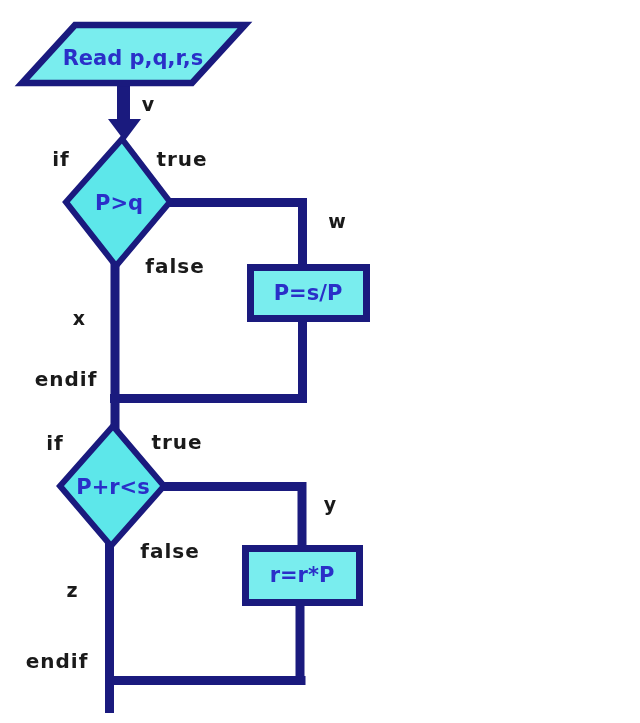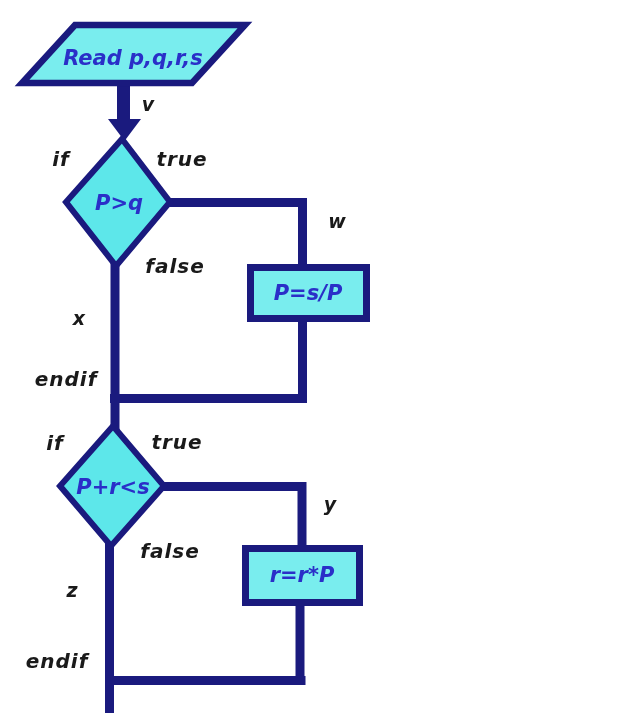--- a/index.html
+++ b/index.html
@@ -6,21 +6,20 @@
     margin: 0;
     padding: 0;
     background: #ffffff;
   }
   .canvas {
     width: 529px;
     height: 723px;
     position: relative;
     background: var(--background, #ffffff);
     overflow: hidden;
-    font-style: italic;
   }
   svg { display: block; }
 
   .connector {
     stroke: var(--line-navy, #1a1a7e);
     stroke-width: 9;
     fill: none;
   }
   .solid-navy { fill: var(--line-navy, #1a1a7e); }
 

